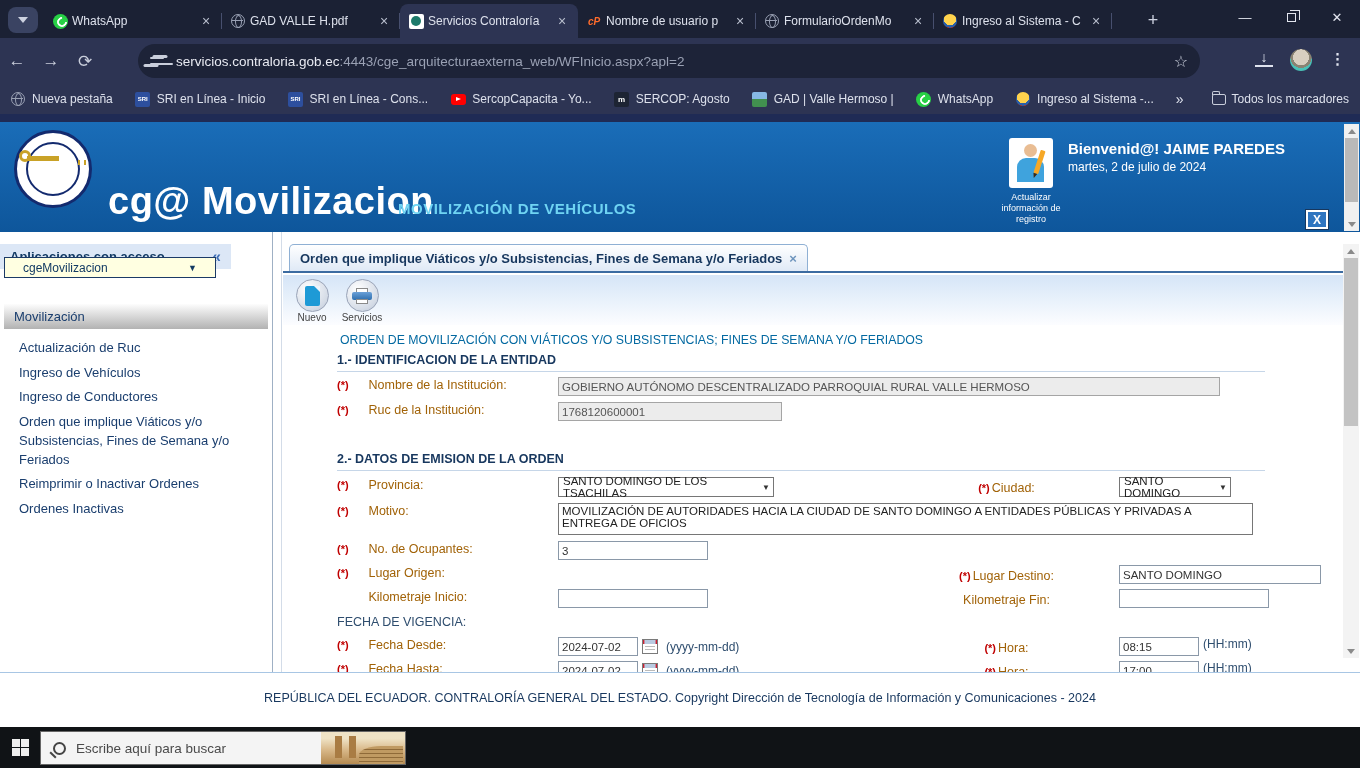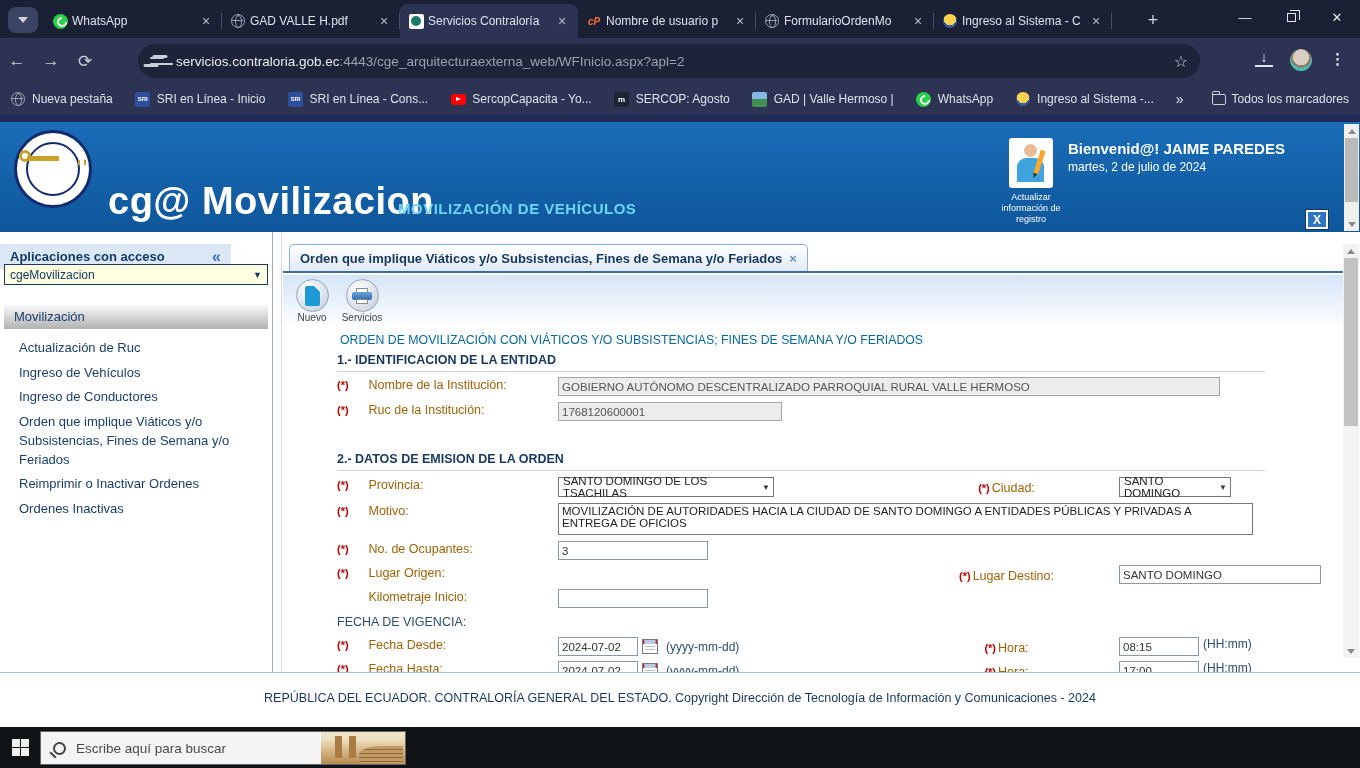--- a/index.html
+++ b/index.html
@@ -91,21 +91,21 @@
   .sb-tri-up { width:0; height:0; border-left:4px solid transparent; border-right:4px solid transparent; border-bottom:5px solid #8a8a8a; }
   .sb-tri-dn { width:0; height:0; border-left:4px solid transparent; border-right:4px solid transparent; border-top:5px solid #8a8a8a; }
   .hscroll .thumb { position:absolute; left:1px; top:14px; width:13px; height:64px; background:#b9b9b9; }
   .cscroll .thumb { position:absolute; left:1px; top:14px; width:14px; height:168px; background:#c3c3c3; }
 
   
   .sidebar { position:absolute; left:0; top:232px; width:273px; height:440px; background:#fff; border-right:1px solid #9fb0c4; }
   .sb-title { position:absolute; left:0; top:12px; width:231px; height:25px; background:#dce7f6; display:flex; align-items:center; padding:0 10px; }
   .sb-title-text { font-size:13px; font-weight:bold; color:#123a63; flex:1; }
   .sb-collapse { color:#3f6fb5; font-size:16px; font-weight:bold; }
-  .sb-select { position:absolute; left:4px; top:32px; width:264px; height:21px; background:#ffffe1; border:1px solid #1b3a66; display:flex; align-items:center; justify-content:space-between; padding:0 5px; font-size:12px; color:#123a63; }
+  .sb-select { position:absolute; left:4px; top:25px; width:212px; height:21px; background:#ffffe1; border:1px solid #1b3a66; display:flex; align-items:center; justify-content:space-between; padding:0 18px; font-size:12px; color:#123a63; }
   .sb-select .arr { font-size:9px; color:#123a63; }
   .sb-group { position:absolute; left:4px; top:72px; width:264px; height:25px; background:linear-gradient(#fdfdfd,#b2b2b2); display:flex; align-items:center; padding-left:10px; font-size:13px; color:#1a3e6e; }
   .sb-menu { position:absolute; left:0; top:106px; width:266px; list-style:none; }
   .sb-menu li { font-size:13px; color:#1a3e6e; padding:0 8px 0 19px; margin-bottom:5.5px; line-height:19px; }
 
   .vline2 { position:absolute; left:281px; top:232px; width:1px; height:440px; background:#d3dce8; }
 
   
   .main-tabbar { position:absolute; left:283px; top:244px; width:1060px; height:29px; background:#fff; border-bottom:2px solid #3b6ba1; }
   .ctab { position:absolute; left:6px; bottom:0; height:27px; display:flex; align-items:center; gap:7px; padding:0 10px; background:linear-gradient(#ffffff,#dfe9f6); border:1px solid #8fb0d4; border-bottom:none; border-radius:5px 5px 0 0; font-size:13px; font-weight:bold; color:#17375e; white-space:nowrap; }
@@ -444,20 +444,24 @@
         <input class="tin" style="width: 202px;" value="SANTO DOMINGO">
       </span>
     </div>
 
     <div class="frow" style="top:264px;">
       <span class="req"></span>
       <span class="flabel">Kilometraje Inicio:</span>
       <span class="fld">
           <input class="tin" style="width: 150px;" value="">
         </span>
+      <span class="rgroup">
+        <span class="rlabel-box"><span class="flabel">Kilometraje Fin:</span></span>
+        <input class="tin" style="width: 150px;" value="">
+      </span>
     </div>
 
     <div class="vigencia" style="top:290px;">FECHA DE VIGENCIA:</div>
 
     <div class="frow" style="top:312px;">
       <span class="req">(*)</span>
       <span class="flabel">Fecha Desde:</span>
       <span class="fld">
         <input class="tin" style="width: 80px;" value="2024-07-02">
         <span class="cal"></span>

